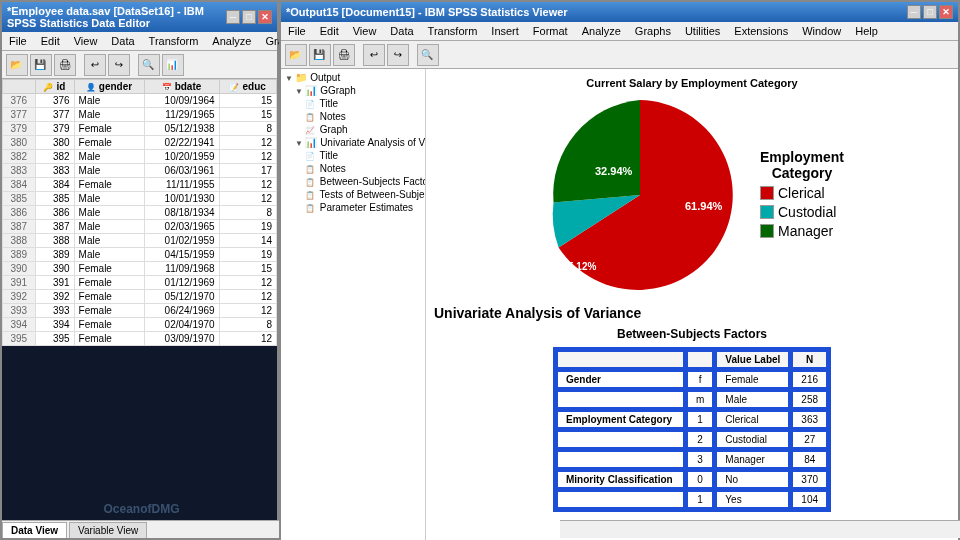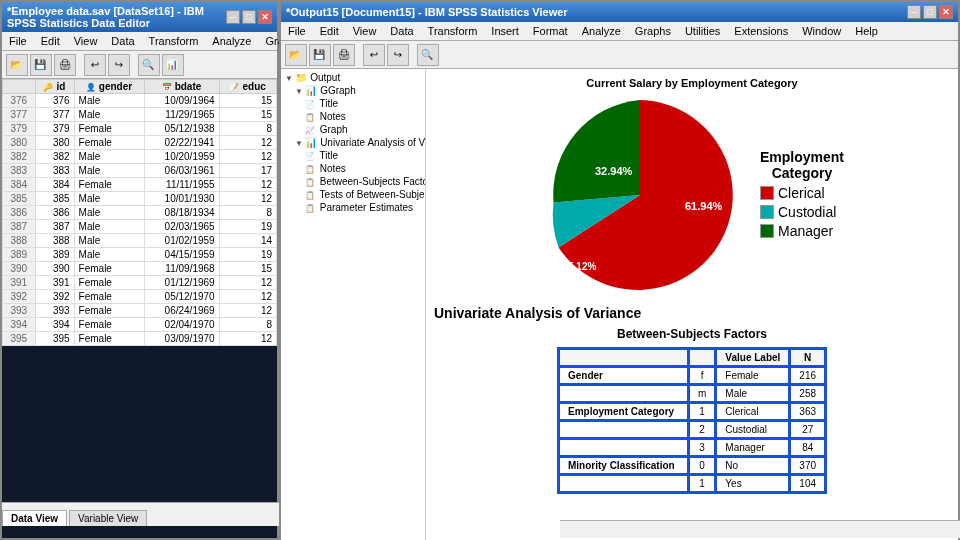--- a/index.html
+++ b/index.html
@@ -22,21 +22,21 @@
     
     .data-table-container { overflow: hidden; height: calc(100% - 105px); }
     .data-table { border-collapse: collapse; width: 100%; font-size: 10px; border-radius: 26px; }
     .data-table th { background: #e8e8e8; border: 1px solid #ccc; padding: 1px 4px; text-align: center; font-weight: bold; position: sticky; top: 0; }
     .data-table td { border: 1px solid #ddd; padding: 1px 4px; text-align: right; background: white; }
     .data-table td:first-child { background: #f0f0f0; text-align: center; color: #666; }
     .data-table td.text-val { text-align: left; }
     .col-header-icon { font-size: 8px; color: #555; }
 
     
-    .bottom-tabs { position: absolute; bottom: 12px; left: 0; width: 279px; height: 24px; background: #f0f0f0; border-top: 1px solid #aaa; display: flex; align-items: flex-end; }
+    .bottom-tabs { position: absolute; bottom: 0; left: 0; width: 279px; height: 18px; background: #f0f0f0; border-top: 1px solid #aaa; display: flex; align-items: flex-end; }
     .tab { padding: 2px 8px; border: 1px solid #aaa; border-bottom: none; background: #e0e0e0; cursor: pointer; font-size: 10px; margin-right: 2px; }
     .tab.active { background: white; font-weight: bold; }
 
     
     .output-window { left: 279px; top: 0; width: 681px; height: 540px; }
 
     
     .output-body { display: flex; height: calc(100% - 60px); }
     .output-tree { width: 145px; background: white; border-right: 1px solid #ccc; overflow: hidden; padding: 2px; font-size: 10px; }
     .tree-item { padding: 1px 2px; cursor: pointer; white-space: nowrap; }
@@ -55,21 +55,21 @@
     
     .legend { font-size: 14px; }
     .legend-title { font-weight: bold; margin-bottom: 4px; text-align: center; }
     .legend-item { display: flex; align-items: center; gap: 4px; margin-bottom: 3px; }
     .legend-color { width: 14px; height: 14px; border: 1px solid #999; }
 
     
     .section-title { font-size: 14px; font-weight: bold; margin: 10px 0 6px 0; }
     .sub-title { font-size: 12px; font-weight: bold; margin: 6px 0; text-align: center; }
     .analysis-table { border-collapse: collapse; font-size: 10px; margin: 0 auto; }
-    .analysis-table th, .analysis-table td { border: 3px solid #1d4ed8; padding: 2px 8px; }
+    .analysis-table th, .analysis-table td { border: 5px solid #1d4ed8; padding: 2px 8px; }
     .analysis-table th { background: #f5f5f5; font-weight: bold; }
     .analysis-table td.row-header { font-weight: bold; }
     .analysis-table td.center { text-align: center; }
 
     
     .status-bar { position: absolute; bottom: 0; left: 279px; width: 681px; height: 18px; background: #f0f0f0; border-top: 1px solid #aaa; display: flex; align-items: center; justify-content: flex-end; gap: 4px; padding: 0 4px; font-size: 10px; }
     .output-tree-scroll { overflow-y: auto; max-height: 100%; }
 
     
     .watermark { position: absolute; bottom: 22px; left: 0; width: 279px; text-align: center; color: rgba(100,140,180,0.5); font-size: 12px; font-weight: bold; pointer-events: none; }

